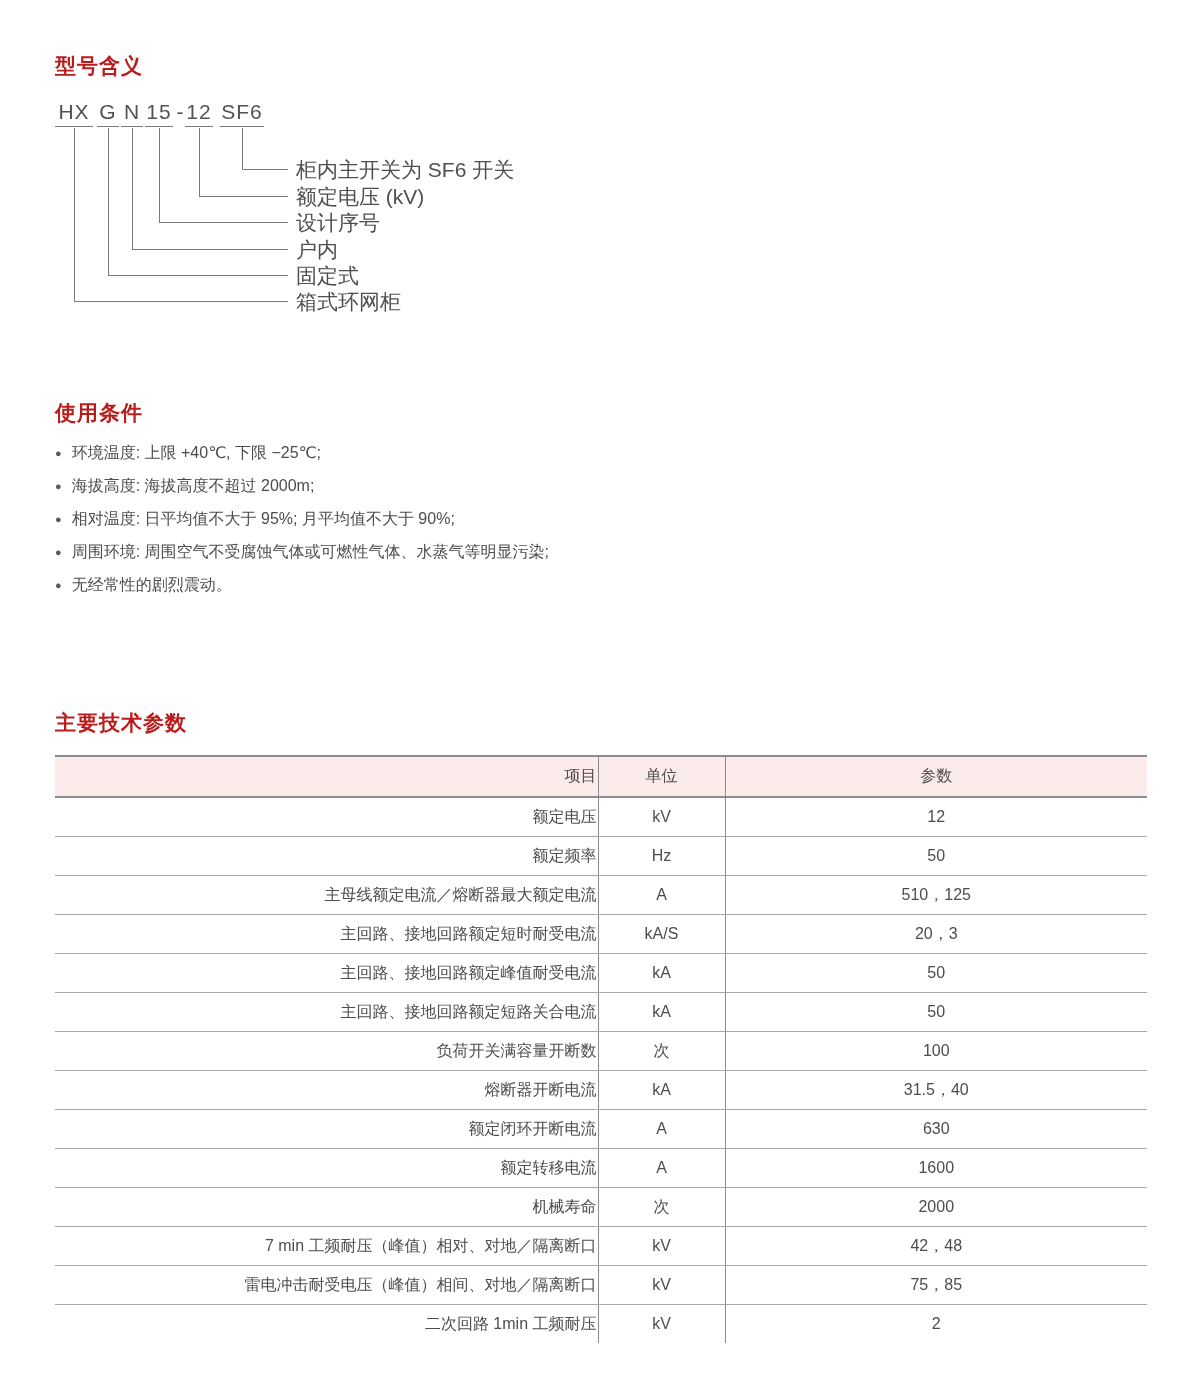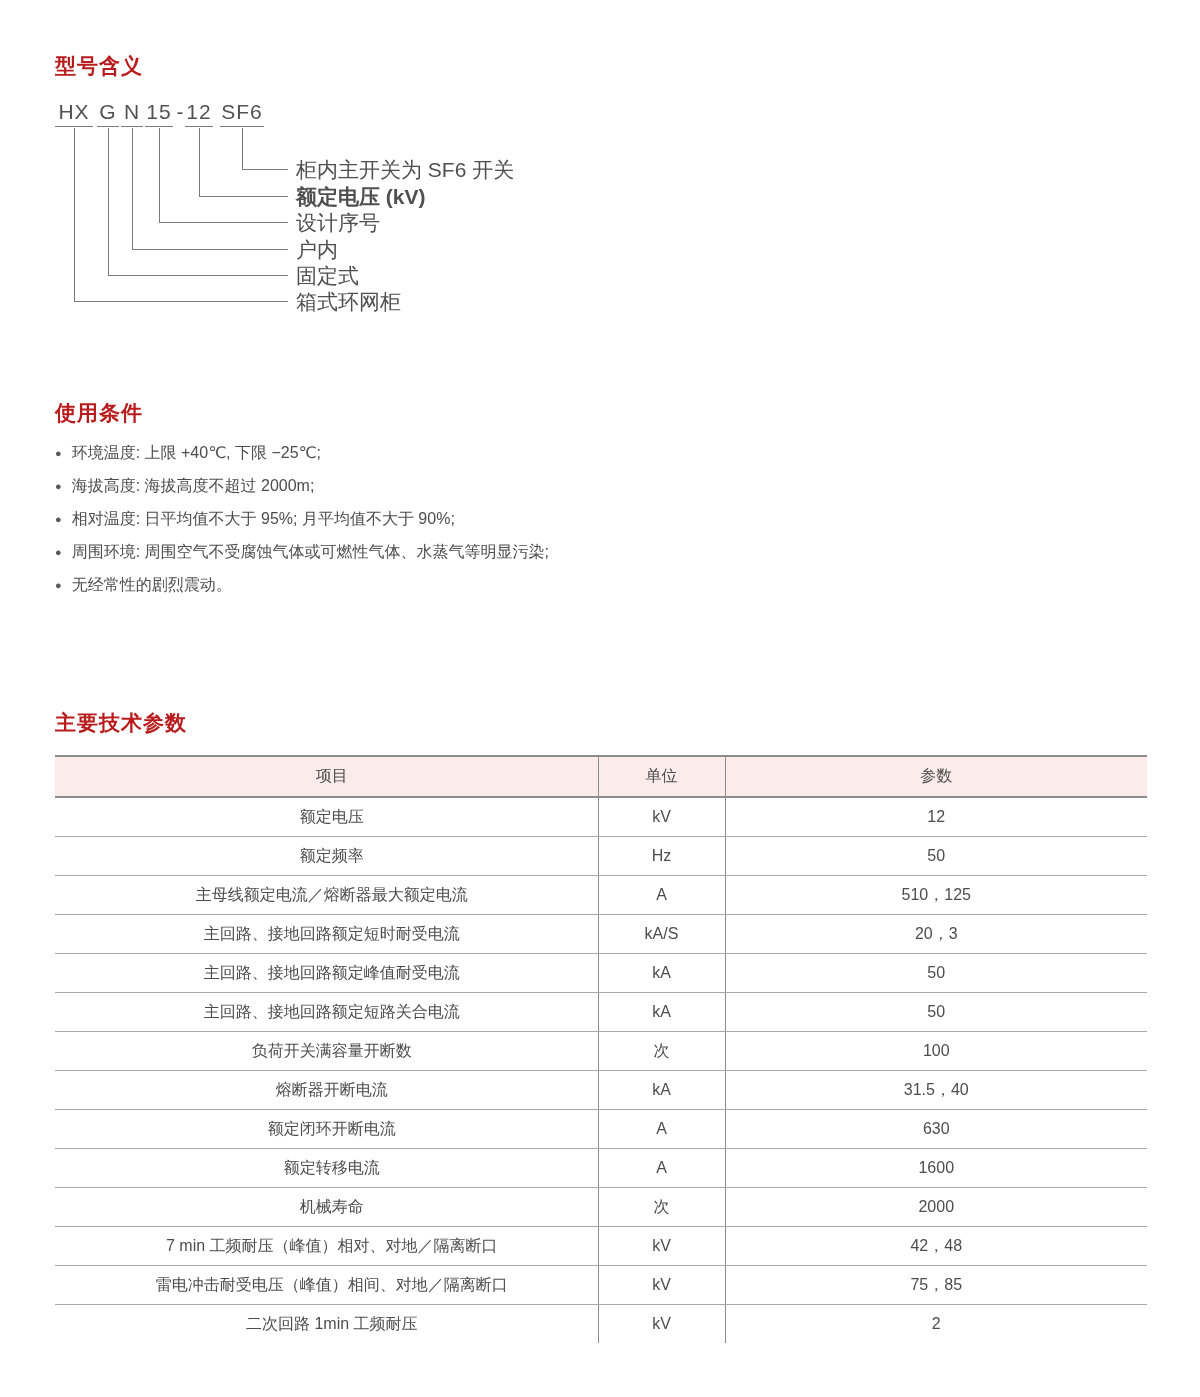--- a/index.html
+++ b/index.html
@@ -19,21 +19,21 @@
   .bullets li{display:flex;align-items:center;height:33px;font-size:16px;color:#4d4d4d;}
   .dot{font-size:11px;margin-right:10px;color:#5a5a5a;line-height:1;}
   
   .ptable{position:absolute;left:55px;top:755px;width:1092px;border-collapse:collapse;
           table-layout:fixed;border-top:2px solid #8c8c8c;font-size:16px;color:#4d4d4d;}
   .ptable col.c1{width:543px;} .ptable col.c2{width:127px;} .ptable col.c3{width:422px;}
   .ptable th{background:#fcebeb;border-bottom:2px solid #8c8c8c;height:37px;
              font-weight:normal;font-size:16px;color:#4d4d4d;}
   .ptable td{height:36px;border-bottom:1px solid #a8a8a8;}
   .ptable tbody tr:last-child td{border-bottom:none;}
-  .ptable th:first-child,.ptable td:first-child{text-align:center;padding-left:12px;}
+  .ptable th:first-child,.ptable td:first-child{text-align:right;padding-left:12px;}
   .ptable th:nth-child(2),.ptable td:nth-child(2){border-left:1px solid #8c8c8c;
              border-right:1px solid #8c8c8c;text-align:center;}
   .ptable th:nth-child(3),.ptable td:nth-child(3){text-align:center;}
 </style>
 </head>
 <body>
 
 <div class="page">
 
   <div class="red-h" style="top:52px;">型号含义</div>
@@ -49,21 +49,21 @@
     <div class="code-seg" style="left:220px;width:44px;">SF6</div>
 
     <div class="elbow" style="left:242px;top:128px;width:46px;height:42px;"></div>
     <div class="elbow" style="left:199px;top:128px;width:89px;height:69px;"></div>
     <div class="elbow" style="left:159px;top:128px;width:129px;height:95px;"></div>
     <div class="elbow" style="left:132px;top:128px;width:156px;height:122px;"></div>
     <div class="elbow" style="left:108px;top:128px;width:180px;height:148px;"></div>
     <div class="elbow" style="left:74px;top:128px;width:214px;height:174px;"></div>
 
     <div class="dlabel" style="left:296px;top:158px;">柜内主开关为 SF6 开关</div>
-    <div class="dlabel" style="left:296px;top:185px;font-weight:bold;">额定电压 (kV)</div>
+    <div class="dlabel" style="left:296px;top:185px;">额定电压 (kV)</div>
     <div class="dlabel" style="left:296px;top:211px;">设计序号</div>
     <div class="dlabel" style="left:296px;top:238px;">户内</div>
     <div class="dlabel" style="left:296px;top:264px;">固定式</div>
     <div class="dlabel" style="left:296px;top:290px;">箱式环网柜</div>
   </div>
 
   <div class="red-h" style="top:399px;">使用条件</div>
 
   <ul class="bullets">
     <li>

